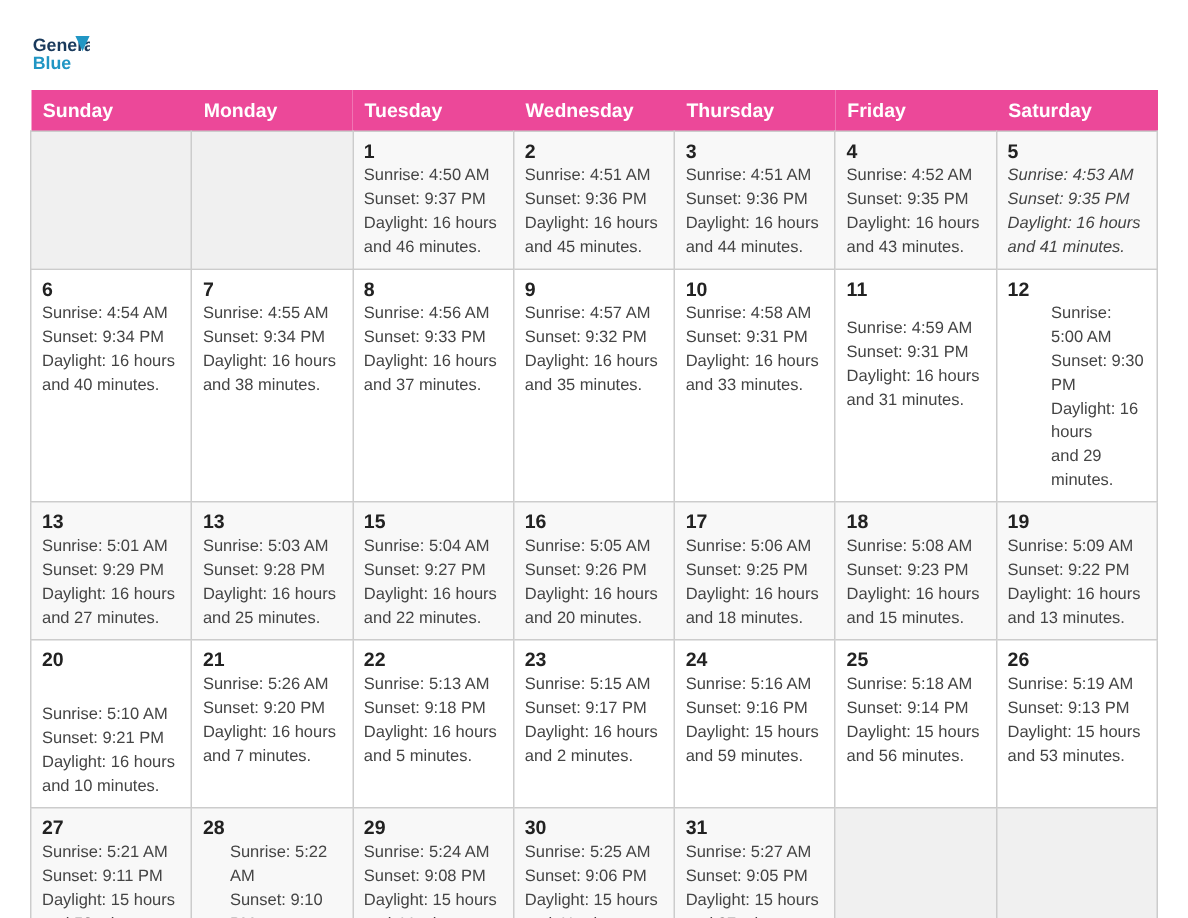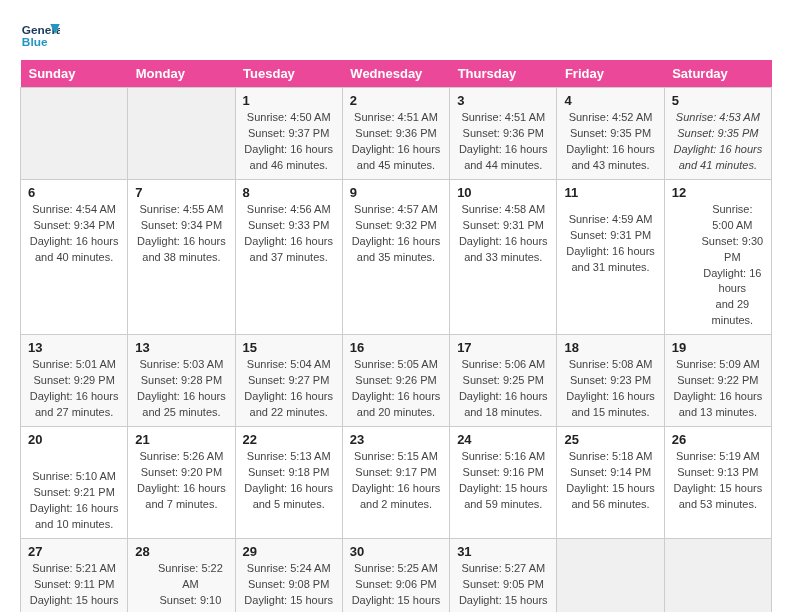--- a/index.html
+++ b/index.html
@@ -67,21 +67,20 @@
       font-weight: bold;
       font-size: 13px;
       color: #222;
       display: block;
       margin-bottom: 2px;
     }
     .day-info {
       line-height: 1.45;
       font-size: 11px;
       color: #444;
-      text-align: center;
     }
     .empty-cell {
       background: #f0f0f0 !important;
     }
   </style>
 </head>
 <body>
 
 <div class="header-area">
   <div class="logo">

